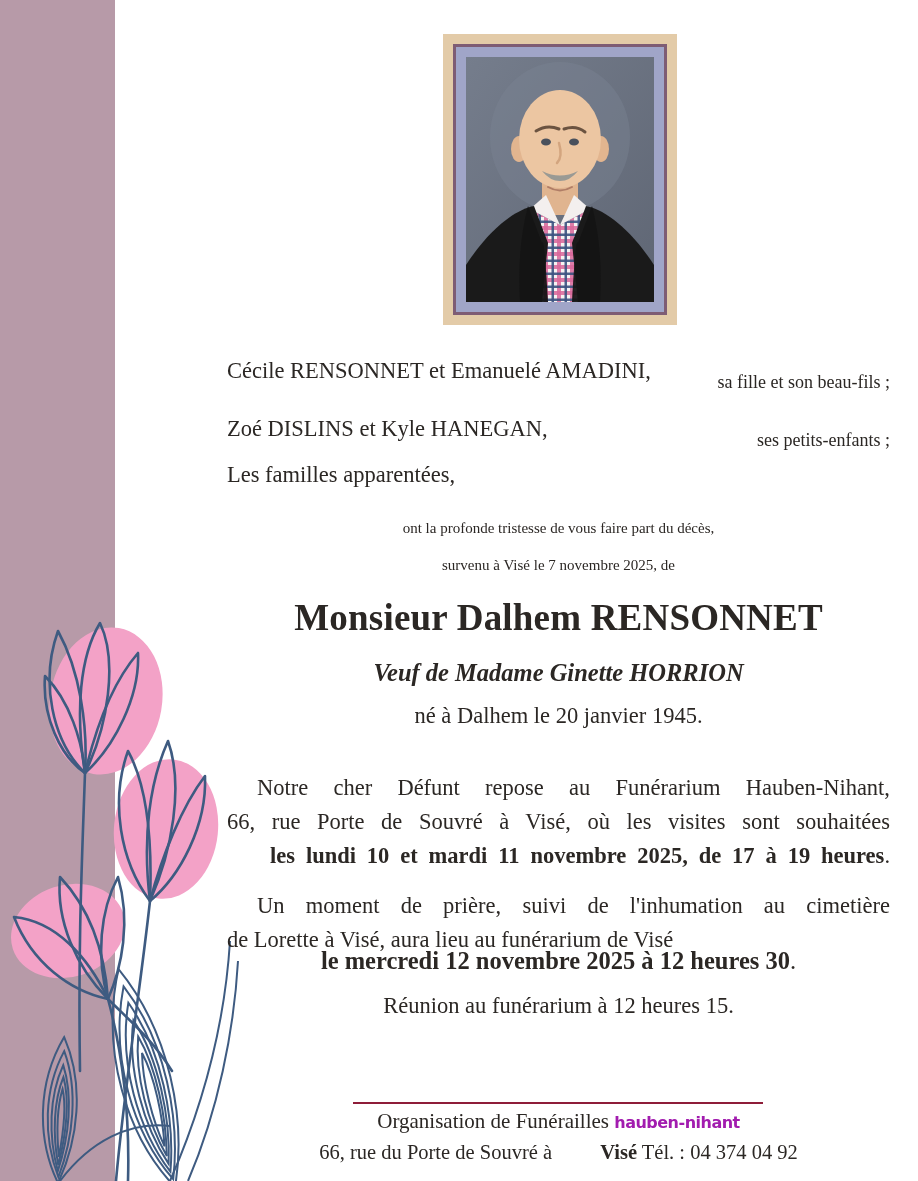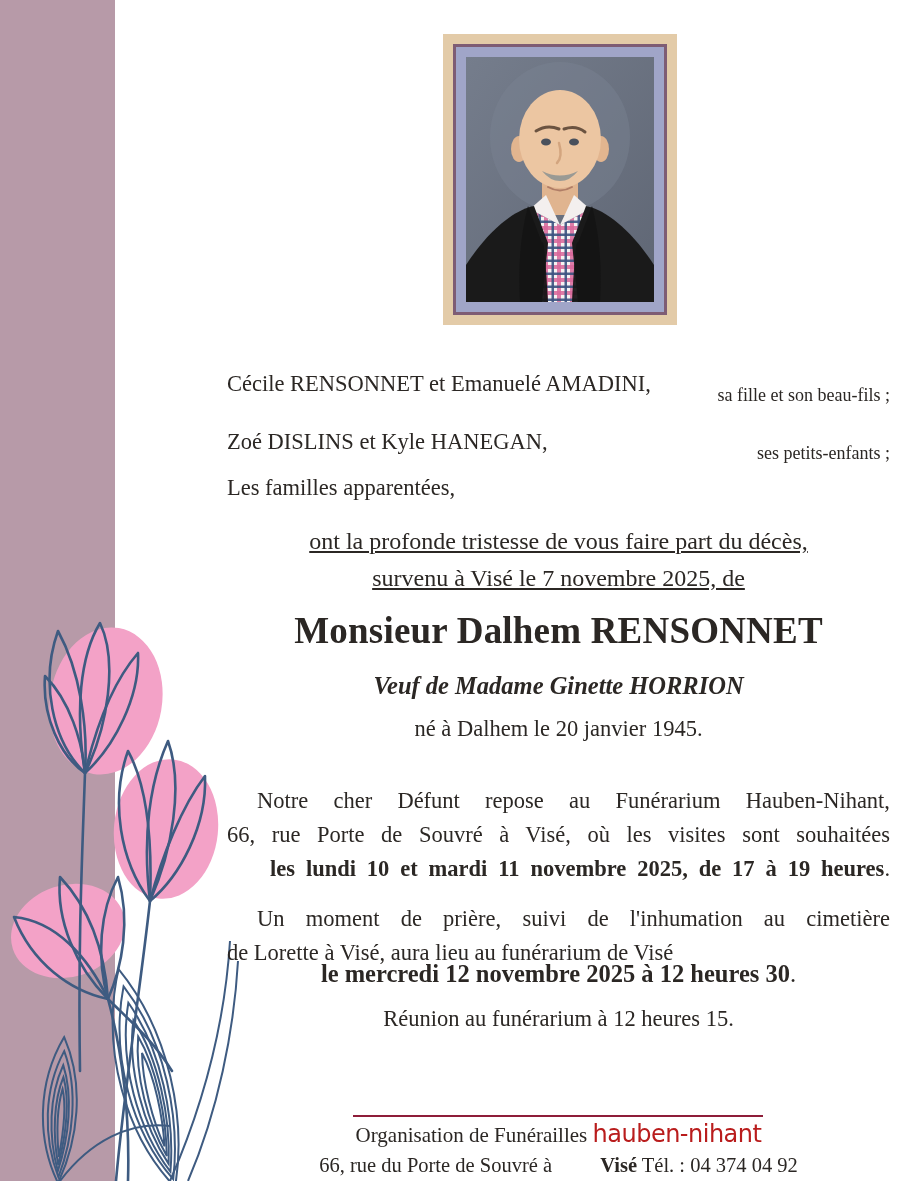--- a/index.html
+++ b/index.html
@@ -13,49 +13,49 @@
 
   
   .photo-frame {
     position:absolute; left:443px; top:34px; width:234px; height:291px;
     box-sizing:border-box; border:10px solid #e3cba8; background:#e3cba8;
   }
   .photo-frame-inner1 { width:100%; height:100%; box-sizing:border-box; border:3px solid #7e5c74; }
   .photo-frame-inner2 { width:100%; height:100%; box-sizing:border-box; border:10px solid #a0a5c8; }
   .photo-frame-inner2 svg { display:block; width:100%; height:100%; }
 
-  .content { position:absolute; left:227px; top:13px; width:663px; height:925px; }
+  .content { position:absolute; left:227px; top:0; width:663px; height:925px; }
   .abs { position:absolute; left:0; right:0; }
 
   .family-row { display:flex; justify-content:space-between; align-items:baseline; }
   .family-names { font-size:22.5px; white-space:nowrap; }
   .family-relation { font-size:18px; position:relative; top:10px; white-space:nowrap; }
 
   .center { text-align:center; }
-  .announce { font-size:24px; line-height:37px;text-decoration:underline; }
+  .announce { font-size:15px; line-height:37px; }
   .deceased-title { font-size:37px; font-weight:bold; letter-spacing:0.2px; }
   .deceased-subtitle { font-size:24.5px; font-weight:bold;font-style:italic; }
   .birth { font-size:22.5px; }
 
   .para { font-size:22.5px; line-height:34px; }
   .jline { text-align:justify; text-align-last:justify; }
   .indent { text-indent:30px;margin-top:23px; }
   .bold { font-weight:bold;margin-left:43px; }
 
   .date-line { font-size:24.5px; font-weight:bold; }
   .date-line .dot { font-weight:normal; }
   .meeting { font-size:22.5px; }
 
   .register { font-size:17.5px; line-height:27px; }
 
   .divider { position:absolute; top:1102px; left:126px; width:410px; height:2px; background:#8e1d39; }
   .footer-org { font-size:21px; line-height:31px; }
   .footer-org .logo {
-    font-family:"DejaVu Sans", sans-serif; font-weight:normal; font-size:24px;
-    color:#b91c1c; letter-spacing:-0.5px;
+    font-family:"DejaVu Sans", sans-serif; font-weight:bold; font-size:16px;
+    color:#a21caf; letter-spacing:-0.5px;
   }
   .footer-addr { font-size:20.5px; line-height:28px; }
 </style>
 </head>
 <body>
 
 <div class="page">
 
   <div class="stripe"></div>
 

